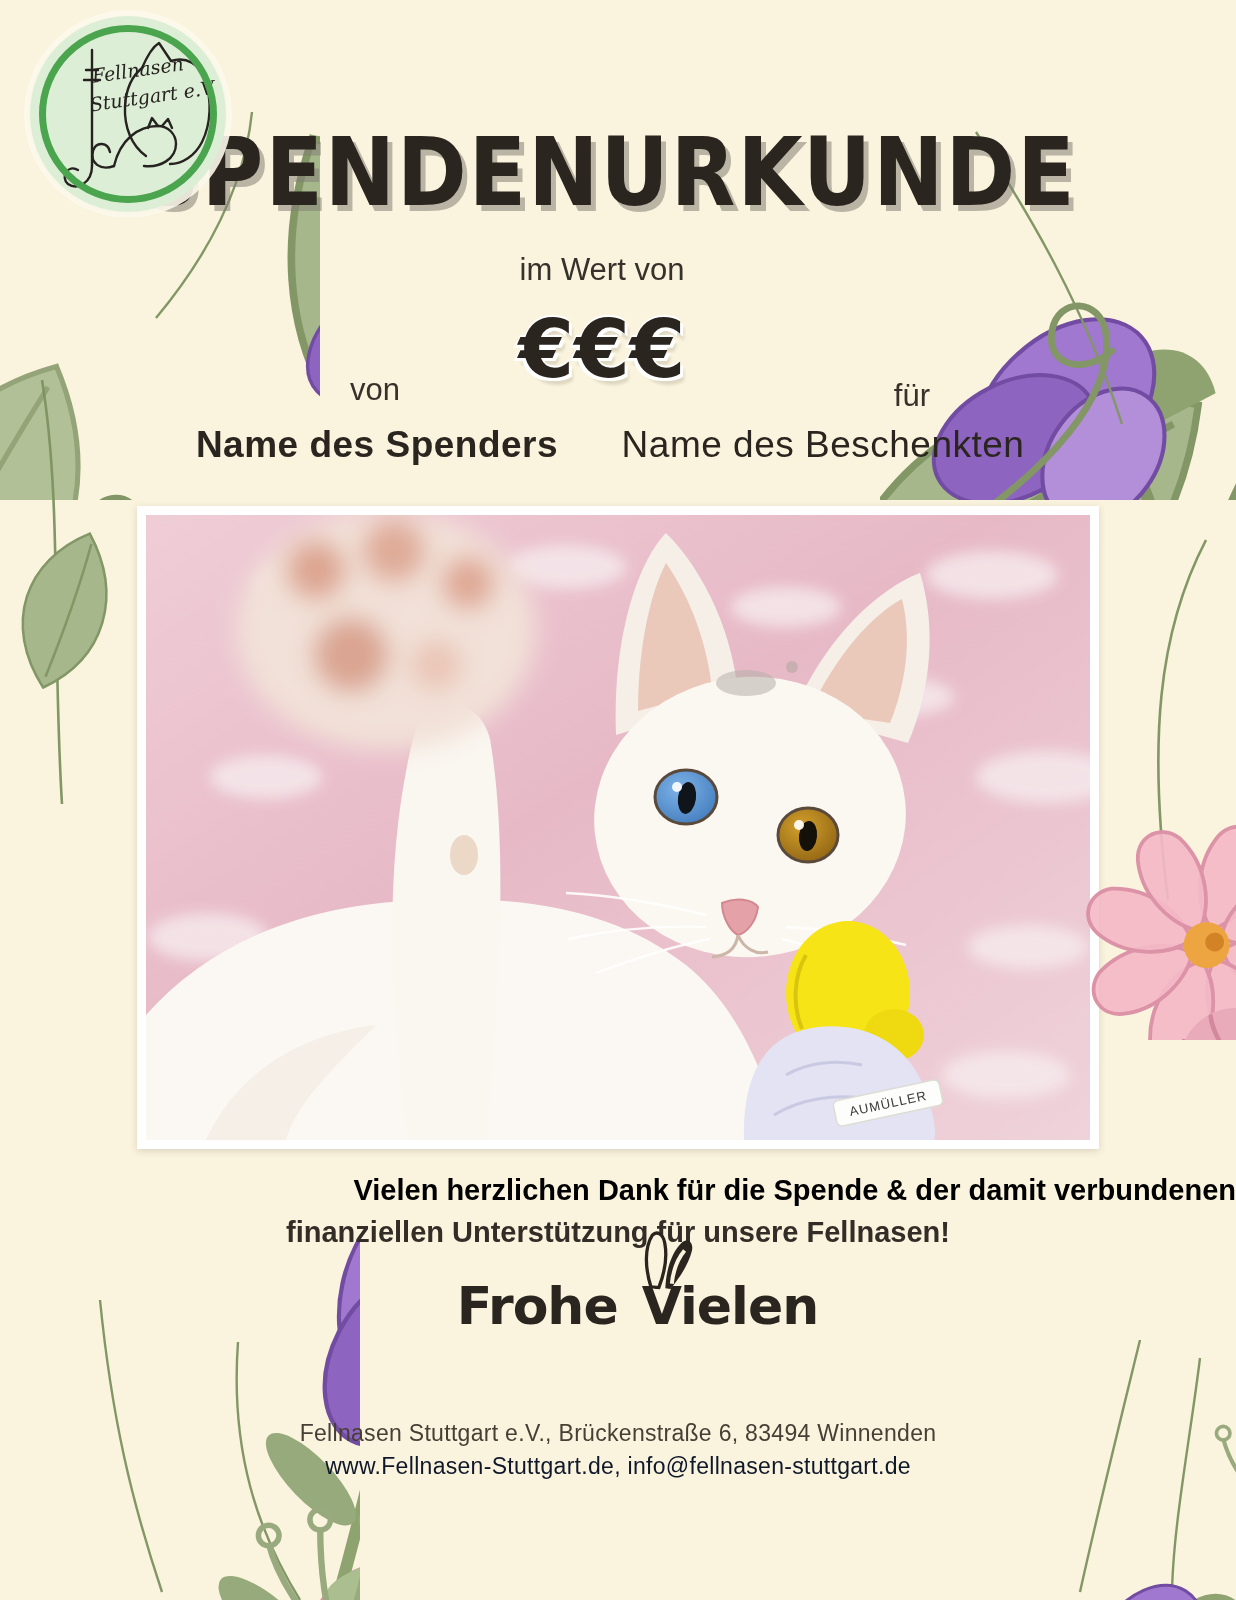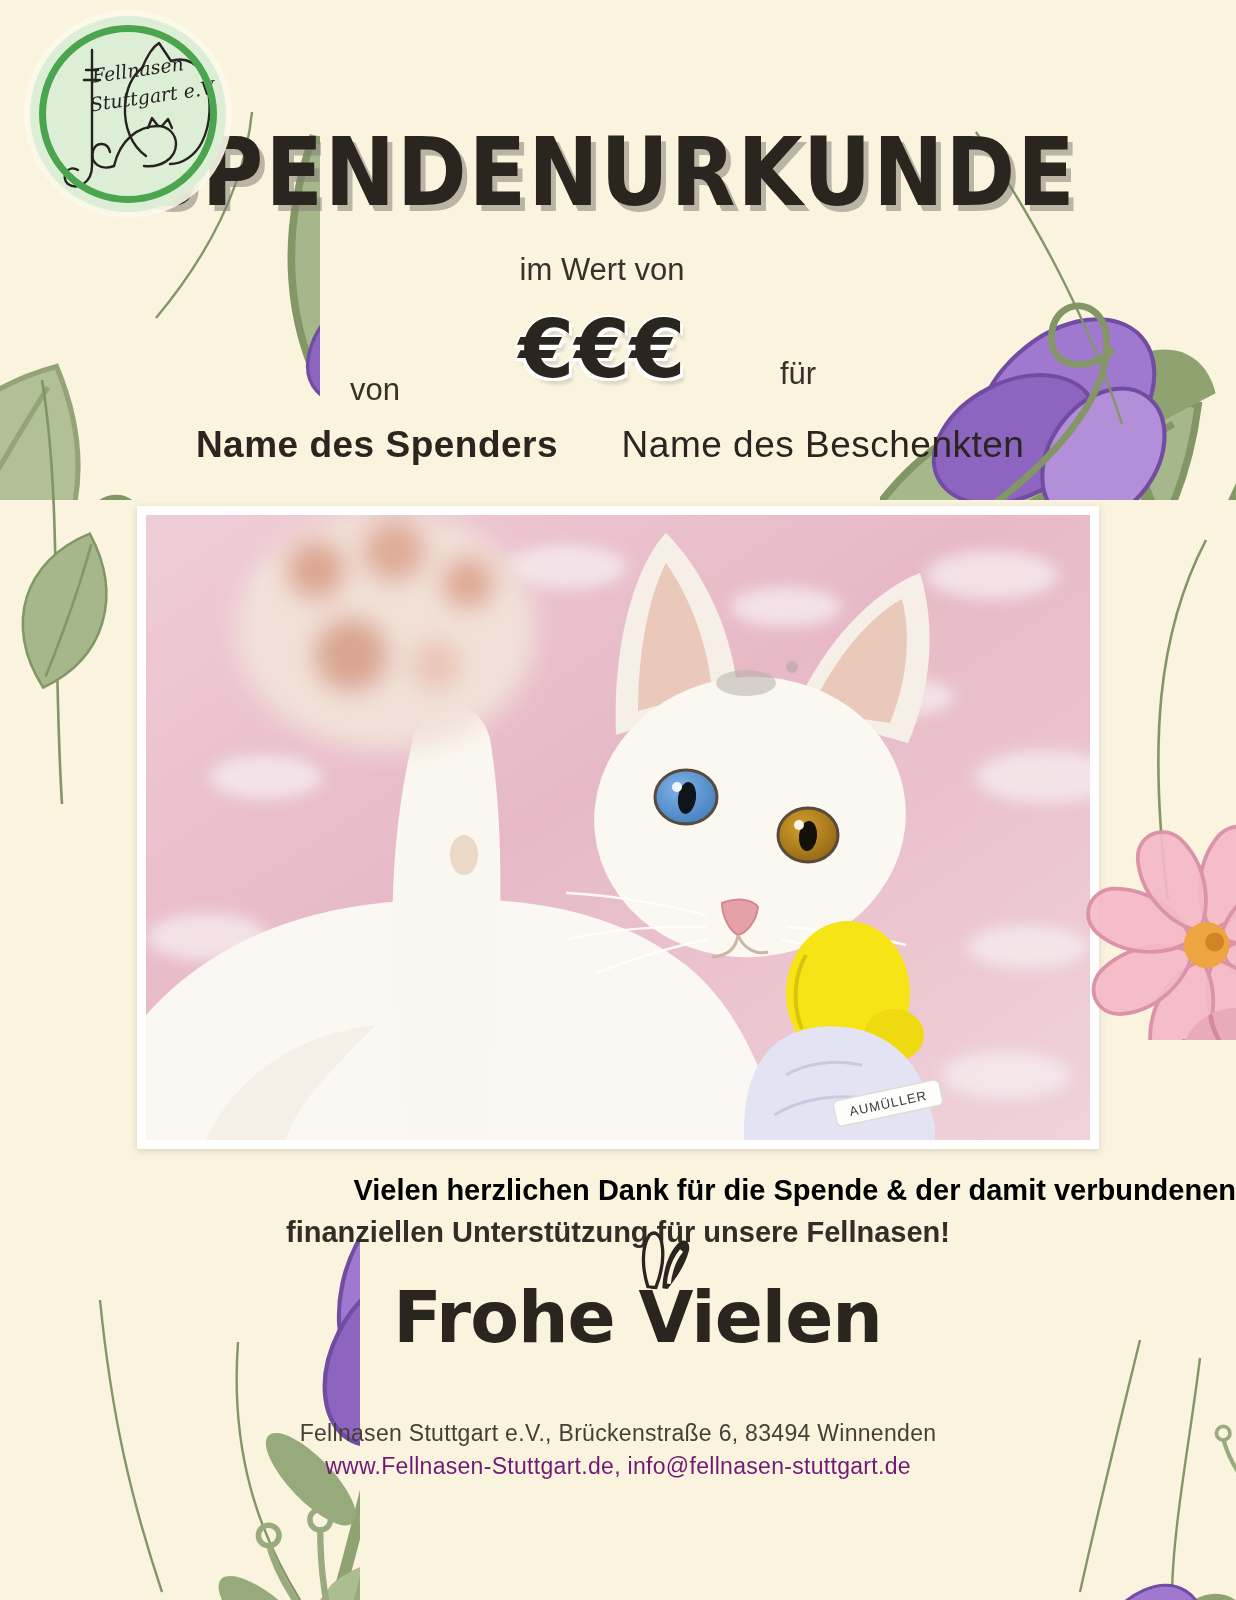--- a/index.html
+++ b/index.html
@@ -32,45 +32,45 @@
     transform:scaleY(1.12) translateX(-10px);transform-origin:center top;
     text-shadow:5px 5px 0 rgba(131,128,117,.55);
   }
   .subtitle{top:252px;font-size:31px;color:#37312B;transform:translateX(-16px);}
   .amount{
     top:303px;font-family:"DejaVu Sans",sans-serif;font-weight:800;font-size:80px;
     color:#2B2520;transform:translateX(-16px);
     text-shadow:-3px 3px 0 #fff,3px 3px 0 #fff,0 -2px 0 #fff,4px 7px 3px rgba(60,50,30,.14);
   }
   .von-label{position:absolute;left:300px;top:372px;width:150px;text-align:center;font-size:31px;color:#37312B;z-index:6;}
-  .fuer-label{position:absolute;left:780px;top:356px;width:150px;text-align:left;font-size:31px;color:#37312B;z-index:6;}
+  .fuer-label{position:absolute;left:780px;top:378px;width:150px;text-align:right;font-size:31px;color:#37312B;z-index:6;}
   .donor-name{position:absolute;left:118px;top:424px;width:518px;text-align:center;font-size:37px;font-weight:700;letter-spacing:.5px;z-index:6;}
   .recipient-name{position:absolute;left:600px;top:424px;width:446px;text-align:center;font-size:37px;font-weight:400;letter-spacing:.5px;z-index:6;}
 
   
   .photo-frame{
     position:absolute;left:137px;top:506px;width:962px;height:643px;z-index:2;
     background:#fff;padding:9px;box-sizing:border-box;
     box-shadow:0 2px 7px rgba(95,82,60,.20);
   }
   .photo-frame svg{display:block;width:944px;height:625px;}
 
   
   .msg1{top:1174px;font-size:29px;font-weight:700;color:#000000;text-align:right;}
   .msg2{top:1216px;font-size:29px;font-weight:700;color:#332D27;}
   .greeting{
     position:absolute;left:0;right:0;top:1276px;z-index:6;
     display:flex;justify-content:center;align-items:baseline;gap:24px;
-    font-family:"DejaVu Sans",sans-serif;font-weight:800;font-size:71px;
+    font-family:"DejaVu Sans",sans-serif;font-weight:800;font-size:52px;
     letter-spacing:-1px;color:#2B2520;margin-left:39px;
   }
   .o-wrap{position:relative;display:inline-block;}
   .o-ears{position:absolute;left:-8px;top:-46px;width:66px;height:60px;transform:rotate(6deg);}
   .footer1{top:1420px;font-size:23px;color:#453F36;letter-spacing:.3px;}
-  .footer2{top:1453px;font-size:23px;color:#701a75;letter-spacing:.3px;}
+  .footer2{top:1453px;font-size:23px;color:#0f172a;letter-spacing:.3px;}
 </style>
 </head>
 <body>
 
 <div class="page">
 
   <svg width="0" height="0" style="position:absolute" aria-hidden="true">
     <defs>
       <symbol id="s-cosmos" viewBox="-50 -50 100 100" overflow="visible">
         <g stroke="#DB8FA5" stroke-width="1.4" fill="#F3B7C6" fill-opacity=".93">

